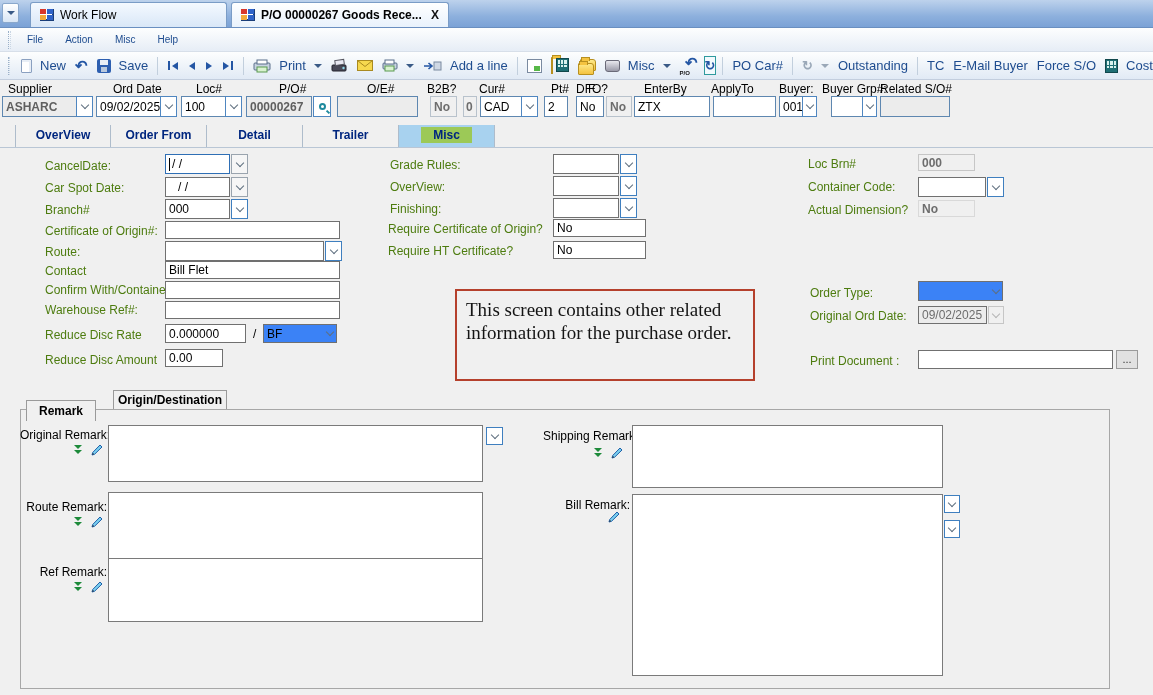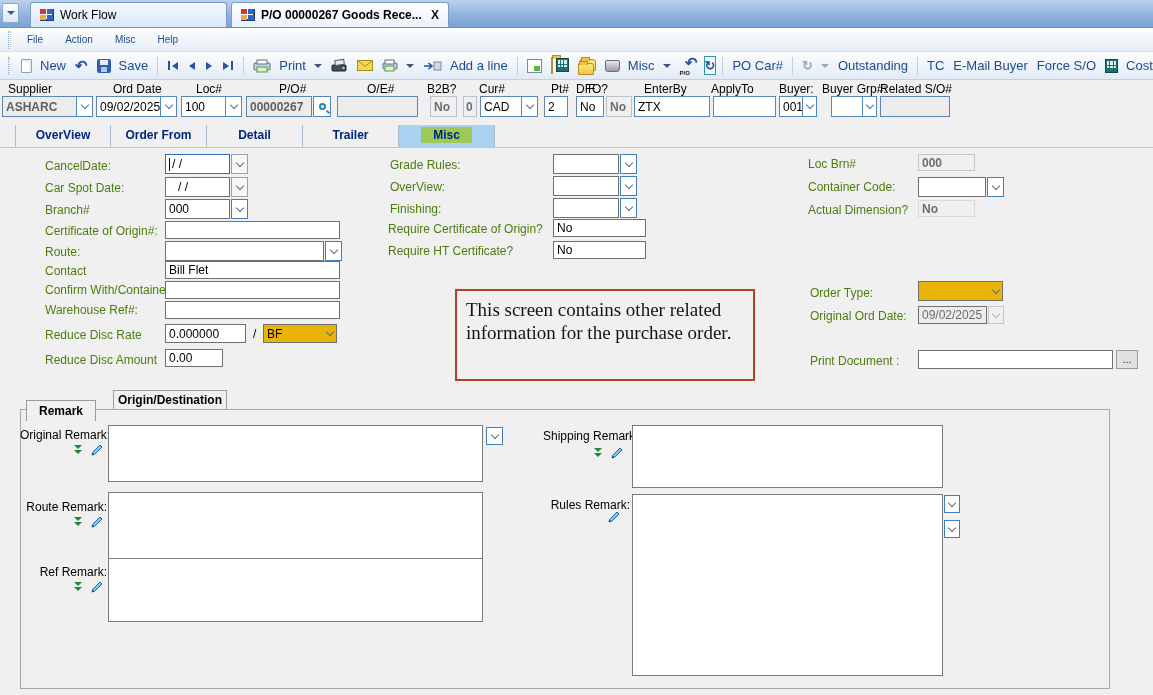--- a/index.html
+++ b/index.html
@@ -91,21 +91,21 @@
   
   .panel { position:absolute; top:147px; left:0; right:0; bottom:0; background:#f0f0f0; border-top:1px solid #b9c6d5; }
   .flbl { position:absolute; font-size:12px; color:#4d7c0f; white-space:nowrap; }
   .tb { position:absolute; background:#fff; border:1px solid #707070; font-size:12px; display:flex; align-items:center; padding:0 3px; overflow:hidden; white-space:nowrap; }
   .tb.dis { background:#ececec; color:#6d6d6d; }
   .tb.flat { background:#f0f0f0; border-color:#c6c6c6; color:#6d6d6d; font-weight:bold; }
   .tb.focus { border-color:#2f6fb5; }
   .dd2 { position:absolute; width:17px; background:#f6f6f6; border:1px solid #9aa4ae; display:flex; align-items:center; justify-content:center; }
   .dd2.blue { background:#fff; border-color:#3f7fbf; }
   .dd2.dis { background:#f0f0f0; border-color:#c6c6c6; }
-  .selcombo { position:absolute; background:#eab308; border:1px solid #707070; display:flex; align-items:center; padding:0 3px; font-size:12px; }
+  .selcombo { position:absolute; background:#3b82f6; border:1px solid #707070; display:flex; align-items:center; padding:0 3px; font-size:12px; }
   .selcombo .chev { margin-left:auto; }
   .caret { display:inline-block; width:1px; height:13px; background:#000; margin-right:2px; }
   .slash { position:absolute; font-size:12px; color:#000; }
   .browse { position:absolute; width:22px; height:19px; background:#e1e1e1; border:1px solid #9a9a9a; text-align:center; line-height:17px; font-size:11px; color:#333; }
 
   .annotation { position:absolute; left:455px; top:141px; width:300px; height:92px; border:2px solid #b5402c;
     font-family:"Liberation Serif", serif; font-size:19px; line-height:1.22; color:#141414; padding:7px 9px; }
 
   
   .rtab { position:absolute; text-align:center; font-weight:bold; font-size:12px; color:#000;
@@ -494,21 +494,21 @@
     <span class="rlbl" style="left:543px; top:281px">Shipping Remark:</span>
     <span class="icpair" style="left:594px; top:299px">
       <span class="ic-chev2"></span>
       <svg width="12" height="12" viewBox="0 0 12 12">
           <path d="M1 11 L3.5 10.3 L11 3 L9 1 L1.7 8.5 Z" fill="#7ad0f0" stroke="#1f5fa8" stroke-width="1"></path>
           <path d="M1 11 L2 8.9 L3.1 10 Z" fill="#333"></path>
         </svg>
     </span>
     <div class="tarea" style="left:632px; top:277px; width:311px; height:63px"></div>
 
-    <span class="rlbl" style="left:543px; top:350px">Rules Remark:</span>
+    <span class="rlbl" style="left:543px; top:350px">Bill Remark:</span>
     <span class="icpair" style="left:608px; top:363px">
       <svg width="12" height="12" viewBox="0 0 12 12">
           <path d="M1 11 L3.5 10.3 L11 3 L9 1 L1.7 8.5 Z" fill="#7ad0f0" stroke="#1f5fa8" stroke-width="1"></path>
           <path d="M1 11 L2 8.9 L3.1 10 Z" fill="#333"></path>
         </svg>
     </span>
     <div class="tarea" style="left:632px; top:346px; width:311px; height:182px"></div>
     <div class="dd2 blue" style="left:944px; top:347px; height:18px; width:16px">
         <span class="chev"></span>
       </div>

